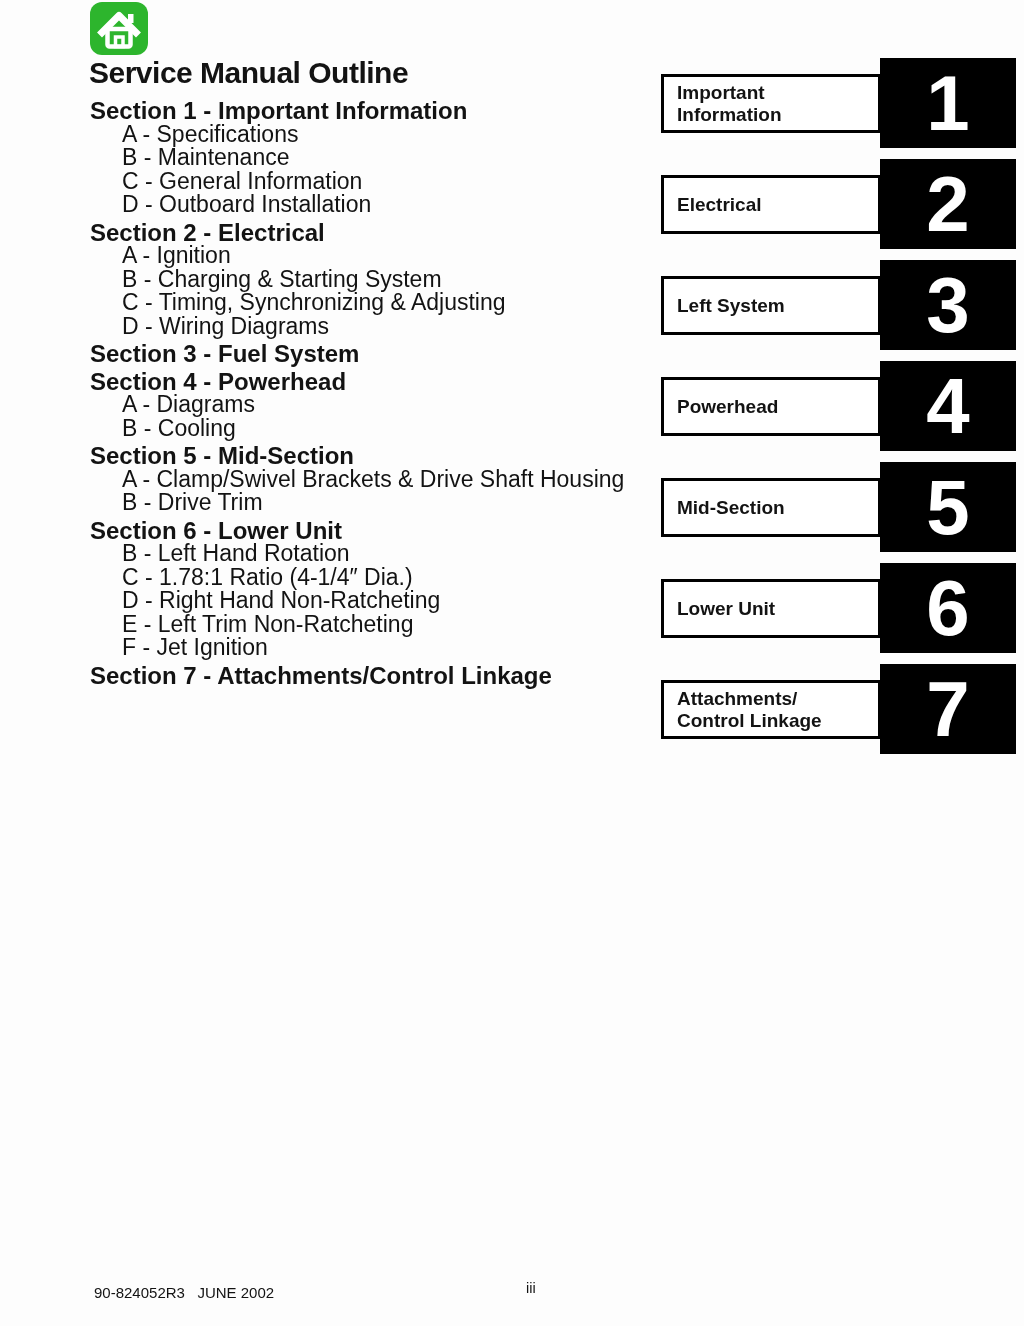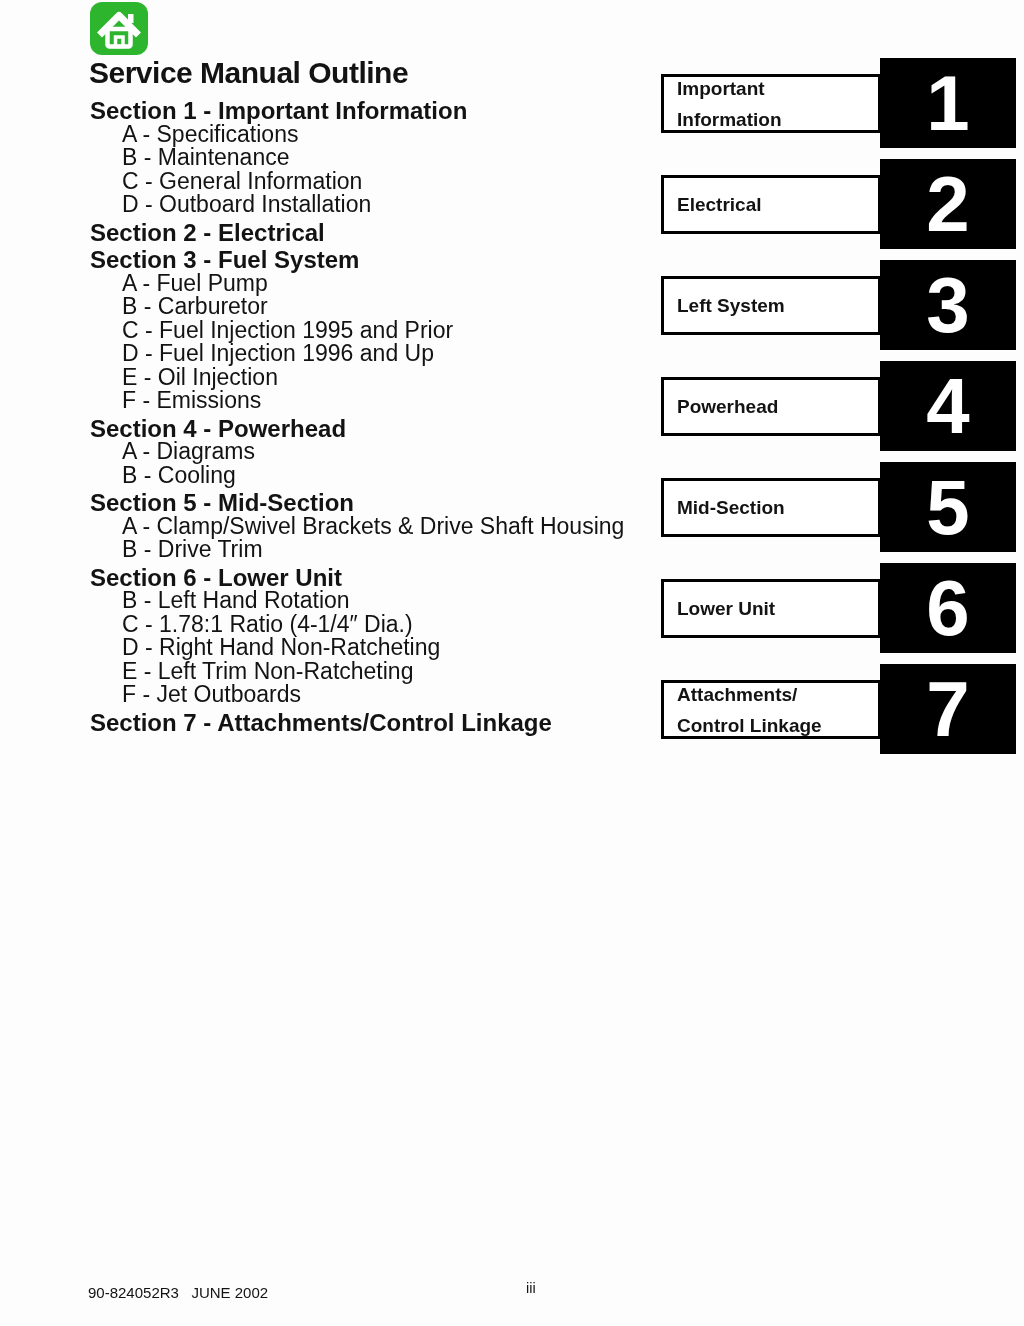--- a/index.html
+++ b/index.html
@@ -88,28 +88,28 @@
     top: 16px;
     height: 59px;
     box-sizing: border-box;
     background: #ffffff;
     border: 3px solid #000000;
     display: flex;
     align-items: center;
     padding-left: 13px;
     font-size: 19px;
     font-weight: bold;
-    line-height: 31px;
+    line-height: 22px;
     white-space: pre-line;
   }
 
   
   .footer-left {
     position: absolute;
-    left: 88px;
+    left: 94px;
     top: 1284px;
     font-size: 15px;
     white-space: pre;
   }
   .footer-page {
     position: absolute;
     left: 526px;
     top: 1280px;
     font-size: 14.5px;
   }
@@ -142,38 +142,34 @@
             <div class="section-item">B - Maintenance</div>
 
             <div class="section-item">C - General Information</div>
 
             <div class="section-item">D - Outboard Installation</div>
           </div>
       </div>
 
       <div class="section">
         <div class="section-heading">Section 2 - Electrical</div>
+        <div class="section-items">
+
+            <div class="section-item">A - Ignition</div>
+
+            <div class="section-item">B - Charging &amp; Starting System</div>
+
+            <div class="section-item">C - Timing, Synchronizing &amp; Adjusting</div>
+
+            <div class="section-item">D - Wiring Diagrams</div>
+          </div>
       </div>
 
       <div class="section">
         <div class="section-heading">Section 3 - Fuel System</div>
-        <div class="section-items">
-
-            <div class="section-item">A - Fuel Pump</div>
-
-            <div class="section-item">B - Carburetor</div>
-
-            <div class="section-item">C - Fuel Injection 1995 and Prior</div>
-
-            <div class="section-item">D - Fuel Injection 1996 and Up</div>
-
-            <div class="section-item">E - Oil Injection</div>
-
-            <div class="section-item">F - Emissions</div>
-          </div>
       </div>
 
       <div class="section">
         <div class="section-heading">Section 4 - Powerhead</div>
         <div class="section-items">
 
             <div class="section-item">A - Diagrams</div>
 
             <div class="section-item">B - Cooling</div>
           </div>
@@ -195,21 +191,21 @@
 
 
             <div class="section-item">B - Left Hand Rotation</div>
 
             <div class="section-item">C - 1.78:1 Ratio (4-1/4″ Dia.)</div>
 
             <div class="section-item">D - Right Hand Non-Ratcheting</div>
 
             <div class="section-item">E - Left Trim Non-Ratcheting</div>
 
-            <div class="section-item">F - Jet Outboards</div>
+            <div class="section-item">F - Jet Ignition</div>
           </div>
       </div>
 
       <div class="section">
         <div class="section-heading">Section 7 - Attachments/Control Linkage</div>
         <div class="section-items">
           
         </div>
       </div>
     </div>

